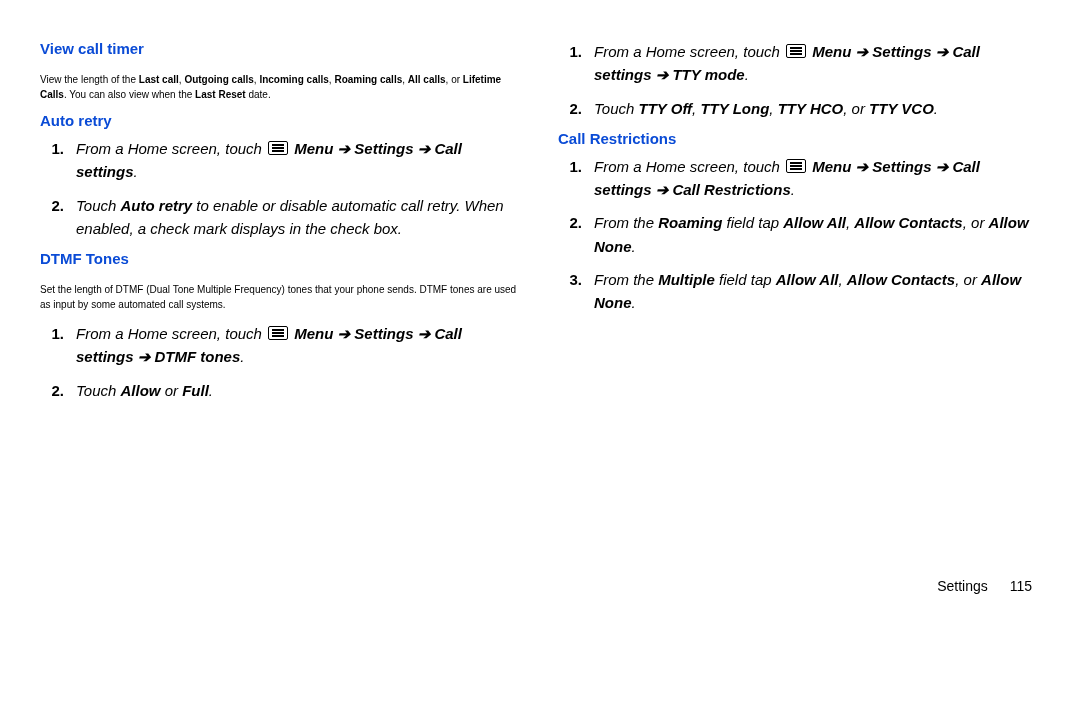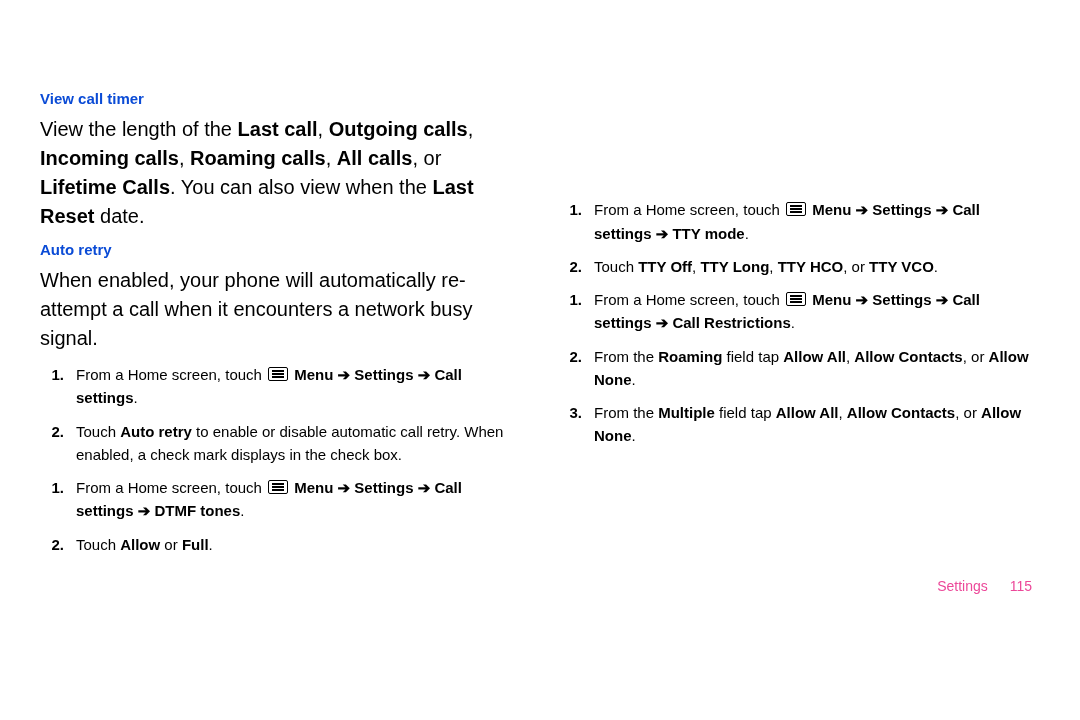--- a/index.html
+++ b/index.html
@@ -13,37 +13,36 @@
     font-size: 15px;
   }
   .page {
     position: relative;
     width: 1080px;
     height: 616px;
     box-sizing: border-box;
     padding: 40px 40px 0 40px;
     display: flex;
     gap: 36px;
-    align-items: center;
   }
   .col {
     flex: 1;
     min-width: 0;
   }
   .section-heading {
     color: #0a4bd6;
     font-weight: bold;
     font-size: 15px;
     margin: 6px 0 8px 0;
   }
   .first { margin-top: 0; }
   p.body {
-    margin: 8px 0 10px 0;
+    margin: 16px 0 10px 0;
     line-height: 1.45;
-    font-size: 20px;
+    font-size: 10px;
   }
   ol.steps {
     list-style: none;
     padding: 0;
     margin: 0 0 8px 0;
   }
   ol.steps > li {
     display: flex;
     align-items: flex-start;
     margin: 0 0 10px 0;
@@ -52,20 +51,21 @@
   ol.steps > li .num {
     width: 36px;
     flex: 0 0 36px;
     text-align: right;
     font-weight: bold;
     padding-right: 12px;
     box-sizing: border-box;
   }
   ol.steps > li .txt {
     flex: 1;
+    font-style: italic;
   }
   b { font-weight: bold; }
   .menu-icon {
     display: inline-block;
     width: 18px;
     height: 12px;
     border: 1px solid #000;
     border-radius: 2px;
     vertical-align: -1px;
     margin: 0 2px;
@@ -78,53 +78,54 @@
     left: 3px; right: 3px; top: 2px;
     height: 2px;
     background: #000;
     box-shadow: 0 3px 0 #000, 0 6px 0 #000;
   }
   .footer {
     position: absolute;
     right: 48px;
     bottom: 22px;
     font-size: 14px;
-    color: #ec4899;
+    color: #000000;
   }
   .footer .pgnum { margin-left: 18px; }
 </style>
 </head>
 <body>
 
 <div class="page">
 
   <div class="col">
 
     <div class="section-heading first">View call timer</div>
     <p class="body">
       <span>View the length of the </span><b>Last call</b><span>, </span><b>Outgoing calls</b><span>, </span><b>Incoming calls</b><span>, </span><b>Roaming calls</b><span>, </span><b>All calls</b><span>, or </span><b>Lifetime Calls</b><span>. You can also view when the </span><b>Last Reset</b><span> date.</span>
     </p>
 
     <div class="section-heading">Auto retry</div>
-    <p class="body">When enabled, your phone will automatically re-attempt a call when it encounters a network busy signal.</p>
     <ol class="steps">
       <li>
         <span class="num">1.</span>
         <span class="txt">
           <span>From a Home screen, touch </span><span class="menu-icon"></span><b> Menu ➔ Settings ➔ Call settings</b><span>.</span>
         </span>
       </li>
       <li>
         <span class="num">2.</span>
         <span class="txt">
           <span>Touch </span><b>Auto retry</b><span> to enable or disable automatic call retry. When enabled, a check mark displays in the check box.</span>
         </span>
       </li>
     </ol>
 
+    <div class="section-heading">DTMF Tones</div>
+    <p class="body">Set the length of DTMF (Dual Tone Multiple Frequency) tones that your phone sends. DTMF tones are used as input by some automated call systems.</p>
     <ol class="steps">
       <li>
         <span class="num">1.</span>
         <span class="txt">
           <span>From a Home screen, touch </span><span class="menu-icon"></span><b> Menu ➔ Settings ➔ Call settings ➔ DTMF tones</b><span>.</span>
         </span>
       </li>
       <li>
         <span class="num">2.</span>
         <span class="txt">
@@ -144,20 +145,21 @@
         </span>
       </li>
       <li>
         <span class="num">2.</span>
         <span class="txt">
           <span>Touch </span><b>TTY Off</b><span>, </span><b>TTY Long</b><span>, </span><b>TTY HCO</b><span>, or </span><b>TTY VCO</b><span>.</span>
         </span>
       </li>
     </ol>
 
+    <div class="section-heading">Call Restrictions</div>
     <ol class="steps">
       <li>
         <span class="num">1.</span>
         <span class="txt">
           <span>From a Home screen, touch </span><span class="menu-icon"></span><b> Menu ➔ Settings ➔ Call settings ➔ Call Restrictions</b><span>.</span>
         </span>
       </li>
       <li>
         <span class="num">2.</span>
         <span class="txt">

